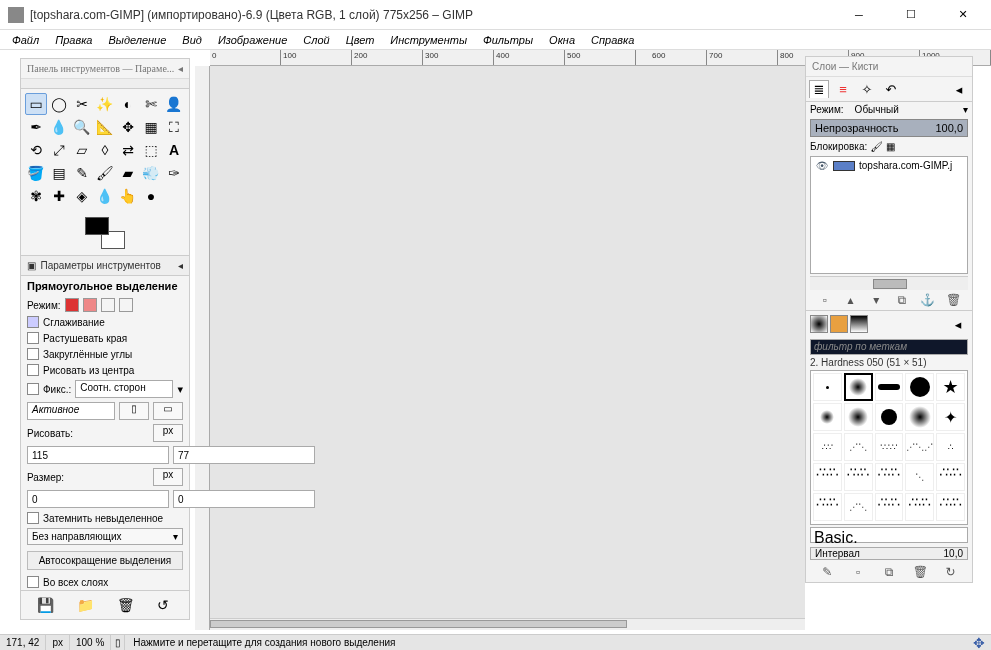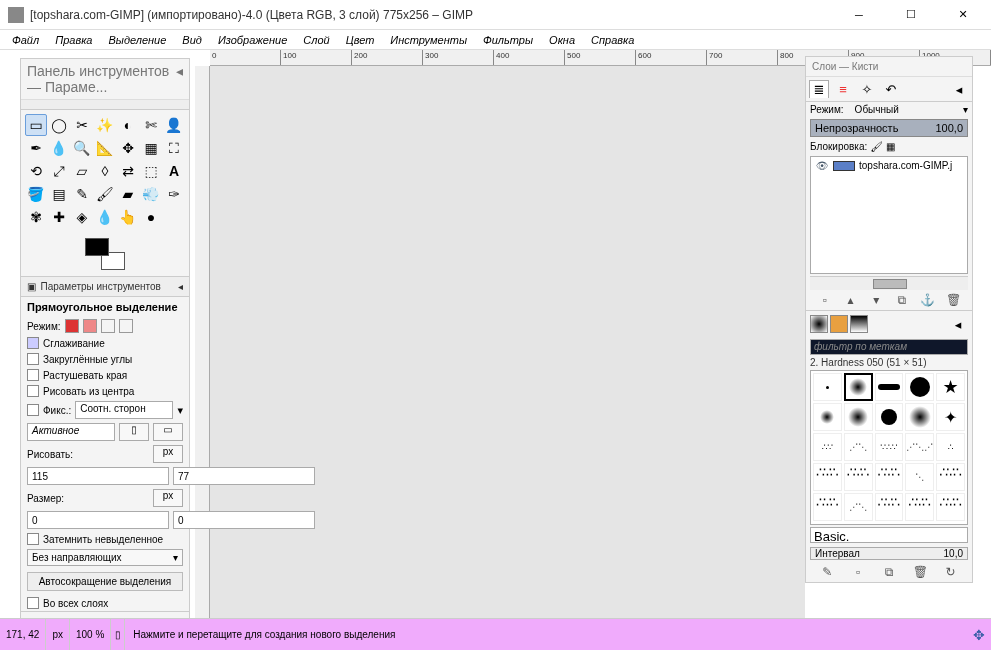--- a/index.html
+++ b/index.html
@@ -9,21 +9,21 @@
 .title-text { flex: 1; font-size: 12px; color: #333; }
 .win-buttons { display: flex; gap: 12px; }
 .win-btn { width: 40px; height: 24px; display: flex; align-items: center; justify-content: center; cursor: pointer; }
 .menubar { height: 20px; display: flex; align-items: center; padding: 0 6px; gap: 4px; border-bottom: 1px solid #ddd; }
 .menu-item { padding: 2px 6px; cursor: pointer; color: #000; font-style: italic; }
 .ruler-top { position: absolute; top: 50px; left: 210px; right: 0; height: 16px; background: #f0f0f0; border-bottom: 1px solid #aaa; overflow: hidden; font-size: 8px; color: #333; }
 .ruler-left { position: absolute; top: 66px; left: 195px; width: 15px; bottom: 20px; background: #f0f0f0; border-right: 1px solid #aaa; }
 .ruler-marks { display: flex; height: 100%; }
 .ruler-tick { position: relative; height: 100%; border-right: 1px solid #888; }
 .toolbox { position: absolute; top: 58px; left: 20px; width: 170px; background: #f4f4f4; border: 1px solid #ccc; display: flex; flex-direction: column; }
-.toolbox-header { padding: 4px 6px; color: #777; font-size: 14px; border-bottom: 1px solid #ddd; display:flex; justify-content: space-between; }
+.toolbox-header { padding: 4px 6px; color: #777; font-size: 10px; border-bottom: 1px solid #ddd; display:flex; justify-content: space-between; font-family: Liberation Serif, serif; }
 .tb-tabstrip { height:10px; background: #eee; border-bottom:1px solid #ccc; }
 .tool-grid { display: grid; grid-template-columns: repeat(7, 1fr); gap: 1px; padding: 4px; }
 .tool { width: 22px; height: 22px; display: flex; align-items: center; justify-content: center; cursor: pointer; border-radius: 2px; font-size:14px; }
 .tool.selected { background: #cde0f5; border: 1px solid #6a9edb; }
 .color-swatch-area { display: flex; justify-content: center; padding: 6px; }
 .color-swatch { position: relative; width: 40px; height: 32px; }
 .cs-fg { position: absolute; top: 0; left: 0; width: 24px; height: 18px; background: #000; border: 1px solid #555; }
 .cs-bg { position: absolute; bottom: 0; right: 0; width: 24px; height: 18px; background: #fff; border: 1px solid #555; }
 .opts-header { padding: 4px 6px; font-size: 10px; color: #333; background: #eee; border-top: 1px solid #ccc; border-bottom: 1px solid #ccc; display:flex; align-items:center; gap:4px; }
 .opts-title { font-weight: bold; padding: 4px 6px; }
@@ -58,37 +58,37 @@
 .brush-info { margin: 0 4px 2px; font-size: 10px; color:#333; }
 .brush-grid { background: #fff; border: 1px solid #aaa; margin: 0 4px; height: 155px; display: grid; grid-template-columns: repeat(5, 1fr); grid-auto-rows: 28px; padding: 2px; gap: 2px; overflow: hidden;}
 .brush-cell { border: 1px solid #eee; position: relative; display:flex; align-items:center; justify-content:center;}
 .brush-cell.sel { border: 2px solid #000; }
 .dot { border-radius: 50%; background: #000; }
 .blur-dot { border-radius: 50%; background: radial-gradient(circle, #000 0%, rgba(0,0,0,0) 70%); }
 .star { color: #000; font-size: 18px; }
 .grain { background: #fff; position:relative; width:100%; height:100%; }
 .grain::after{ content:"∴∵∴"; font-size:14px; color:#000; position:absolute; top:0; left:2px; letter-spacing:-2px;}
 .speckle { width:100%; height:100%; display:flex; align-items:center; justify-content:center; font-size:9px; color:#000;}
-.brush-basic { margin: 2px 4px; border: 1px solid #aaa; background: #fff; font-size: 13px; padding: 1px 3px; height:16px;}
+.brush-basic { margin: 2px 4px; border: 1px solid #aaa; background: #fff; font-size: 16px; padding: 1px 3px; height:16px;}
 .brush-interval { background: #eee; display: flex; align-items: center; padding: 0 4px; justify-content: space-between; margin: 2px 4px; border:1px solid #aaa; font-size:10px;}
 .canvas-area { position: absolute; top: 66px; left: 210px; right: 186px; bottom: 20px; background: #e5e5e5; }
-.statusbar { position: absolute; bottom: 0; left: 0; right: 0; height: 32px; background: #f0abfc; border-top: 1px solid #ccc; display: flex; align-items: center; font-size: 10px; margin-top: 28px; }
+.statusbar { position: absolute; bottom: 0; left: 0; right: 0; height: 16px; background: #e5e5e5; border-top: 1px solid #ccc; display: flex; align-items: center; font-size: 10px; margin-top: 28px; }
 .sb-cell { padding: 0 6px; border-right: 1px solid #ccc; height: 100%; display: flex; align-items: center; }
 .sb-hint { flex: 1; padding: 0 8px; }
 .nav-cross { width: 16px; height: 16px; margin-left: auto; margin-right: 2px; color:#3a5fa8; font-size: 14px;}
 .hscroll { position: absolute; bottom: 20px; left: 210px; right: 186px; height: 12px; background: #eee; border-top:1px solid #ccc;}
 .hscroll-thumb{ position:absolute; left:0; top:1px; width:70%; height:8px; background:#ccc; border:1px solid #999;}
 .sel-combo{ margin: 2px 6px; border:1px solid #aaa; background:#f8f8f8; padding:2px 4px; font-size:10px; display:flex; justify-content:space-between; align-items:center;}
 </style>
 </head>
 <body>
 
 <div class="titlebar">
   <div class="title-icon"></div>
-  <div class="title-text">[topshara.com-GIMP] (импортировано)-4.0 (Цвета RGB, 3 слой) 775x256 – GIMP</div>
+  <div class="title-text">[topshara.com-GIMP] (импортировано)-6.9 (Цвета RGB, 1 слой) 775x256 – GIMP</div>
   <div class="win-buttons">
     <div class="win-btn">─</div>
     <div class="win-btn">☐</div>
     <div class="win-btn">✕</div>
   </div>
 </div>
 
 <div class="menubar">
   <span class="menu-item">Файл</span>
   <span class="menu-item">Правка</span>
@@ -117,21 +117,21 @@
       <div class="ruler-tick" style="width: 75px;">
         <span style="position:absolute;top:1px;left:2px">300</span>
       </div>
       <div class="ruler-tick" style="width: 75px;">
         <span style="position:absolute;top:1px;left:2px">400</span>
       </div>
       <div class="ruler-tick" style="width: 75px;">
         <span style="position:absolute;top:1px;left:2px">500</span>
       </div>
       <div class="ruler-tick" style="width: 75px;">
-        <span style="position:absolute;top:1px;left:2px">600</span>
+        <span style="position:absolute;top:1px;left:16px">600</span>
       </div>
       <div class="ruler-tick" style="width: 75px;">
         <span style="position:absolute;top:1px;left:2px">700</span>
       </div>
       <div class="ruler-tick" style="width: 75px;">
         <span style="position:absolute;top:1px;left:2px">800</span>
       </div>
       <div class="ruler-tick" style="width: 75px;">
         <span style="position:absolute;top:1px;left:2px">900</span>
       </div>
@@ -209,25 +209,25 @@
     <div class="mode-sw" style="background:#e88"></div>
     <div class="mode-sw"></div>
     <div class="mode-sw"></div>
   </div>
   <div class="opts-row">
       <div class="chk" style="background:#ccf"></div>
       <span class="opts-label">Сглаживание</span>
     </div>
   <div class="opts-row">
       <div class="chk"></div>
+      <span class="opts-label">Растушевать края</span>
+    </div>
+  <div class="opts-row">
+      <div class="chk"></div>
       <span class="opts-label">Закруглённые углы</span>
-    </div>
-  <div class="opts-row">
-      <div class="chk"></div>
-      <span class="opts-label">Растушевать края</span>
     </div>
   <div class="opts-row">
       <div class="chk"></div>
       <span class="opts-label">Рисовать из центра</span>
     </div>
   <div class="field-row">
     <div class="chk"></div>
     <span class="opts-label">Фикс.:</span>
     <div class="field-input">Соотн. сторон</div>
     <span>▾</span>

